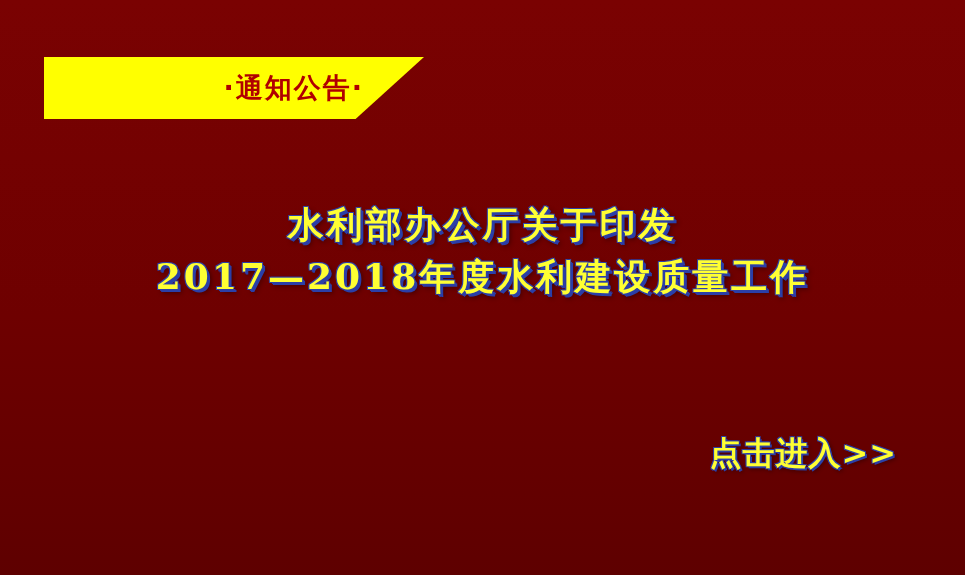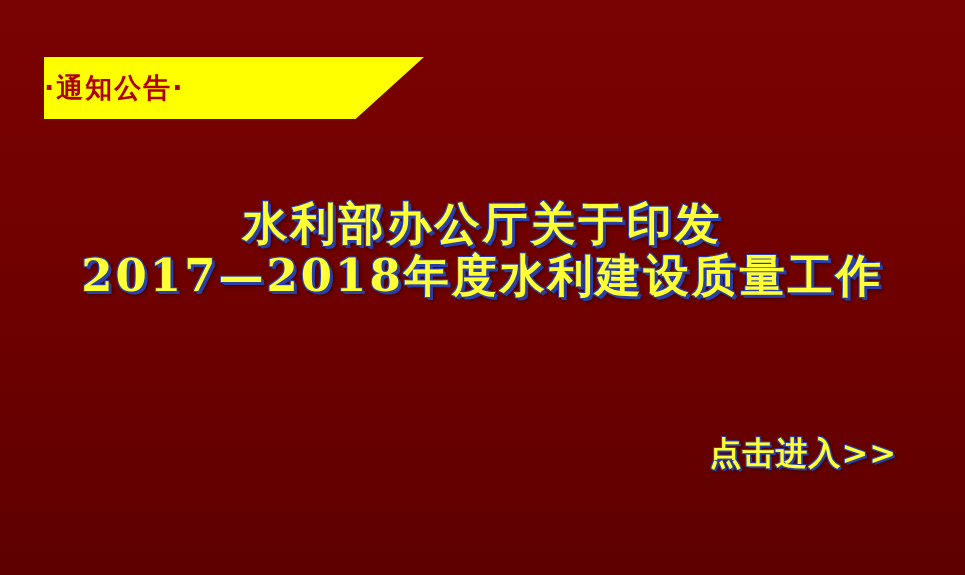--- a/index.html
+++ b/index.html
@@ -38,36 +38,36 @@
     background: #ffff00;
     clip-path: polygon(0 0, 100% 0, 82% 100%, 0 100%);
   }
   #tag-text {
     position: absolute;
     left: 0;
     top: 0;
     width: 320px;
     height: 62px;
     line-height: 62px;
-    text-align: left;
+    text-align: right;
     color: #b00000;
     font-size: 27px;
     font-weight: bold;
     letter-spacing: 2px;
     font-family: "DejaVu Sans", "Liberation Sans", sans-serif;
   }
   
   #headline {
     position: absolute;
     left: 0;
     top: 198px;
     width: 965px;
     text-align: center;
     color: #ffff33;
-    font-size: 45px;
+    font-size: 36px;
     line-height: 52px;
     font-weight: bold;
     letter-spacing: 3px;
     font-family: "DejaVu Serif", "Liberation Serif", serif;
     text-shadow:
       2px 2px 0 #2b3fa8,
       3px 3px 0 #2b3fa8,
       -1px -1px 0 #2b3fa8,
       1px -1px 0 #2b3fa8,
       -1px 1px 0 #2b3fa8,

